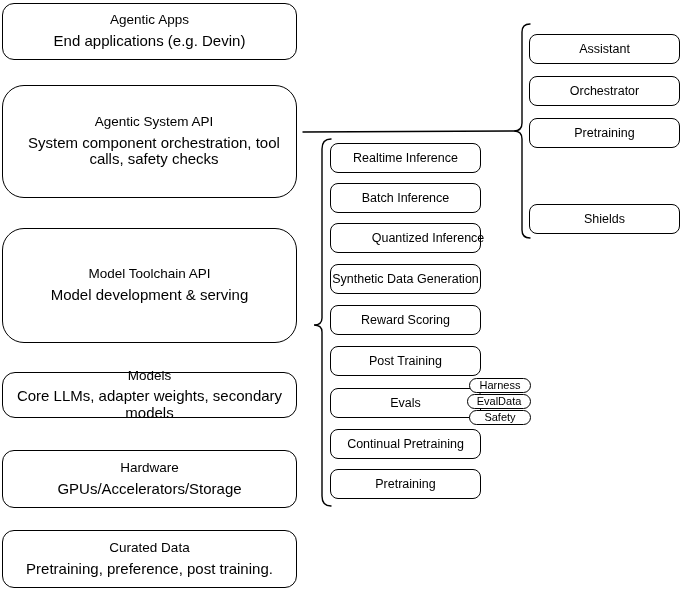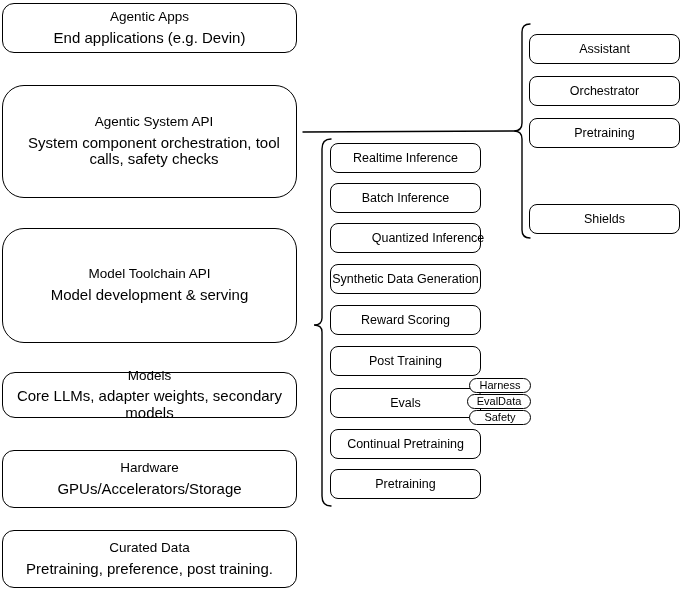--- a/index.html
+++ b/index.html
@@ -43,21 +43,21 @@
 <body>
 
 <div class="canvas">
 
   <svg class="overlay" viewBox="0 0 682 591" xmlns="http://www.w3.org/2000/svg">
     <path d="M331 139 Q322 139 322 149 L322 318 Q322 325 314 325 Q322 325 322 332 L322 496 Q322 506 331 506" fill="none" stroke="#000" stroke-width="1.4" stroke-linecap="round"></path>
     <path d="M530 24 Q522 24 522 32 L522 123 Q522 131 514 131 Q522 131 522 139 L522 230 Q522 238 530 238" fill="none" stroke="#000" stroke-width="1.4" stroke-linecap="round"></path>
     <path d="M303 132 L514 131" fill="none" stroke="#000" stroke-width="1.4" stroke-linecap="round"></path>
   </svg>
 
-  <div class="big-box" style="top:3px;height:50px;">
+  <div class="big-box" style="top:3px;height:57px;">
     <div class="box-title">Agentic Apps</div>
     <div class="box-subtitle">End applications (e.g. Devin)</div>
   </div>
 
   <div class="big-box xl" style="top:85px;height:113px;padding-left:9px;">
     <div class="box-title">Agentic System API</div>
     <div class="box-subtitle">System component orchestration, tool calls, safety checks</div>
   </div>
 
   <div class="big-box xl" style="top:228px;height:115px;">

